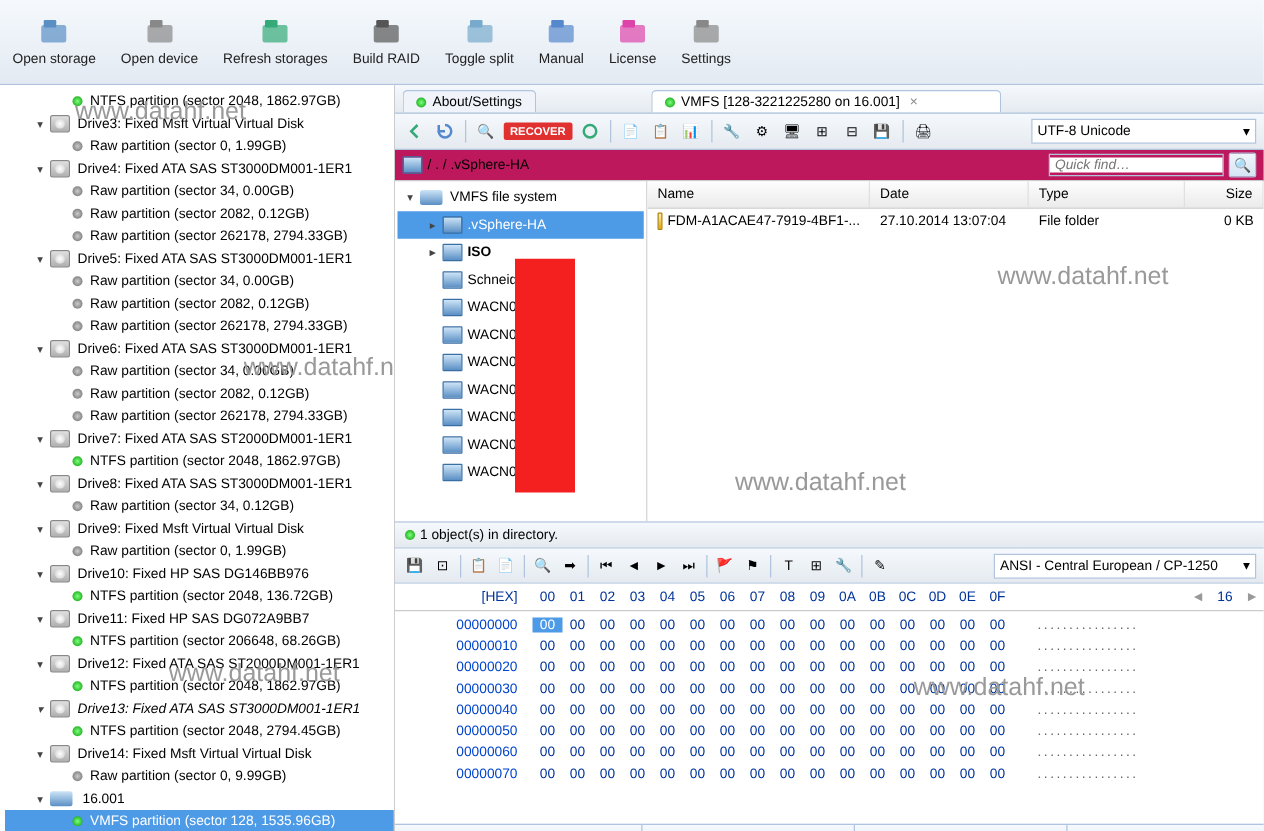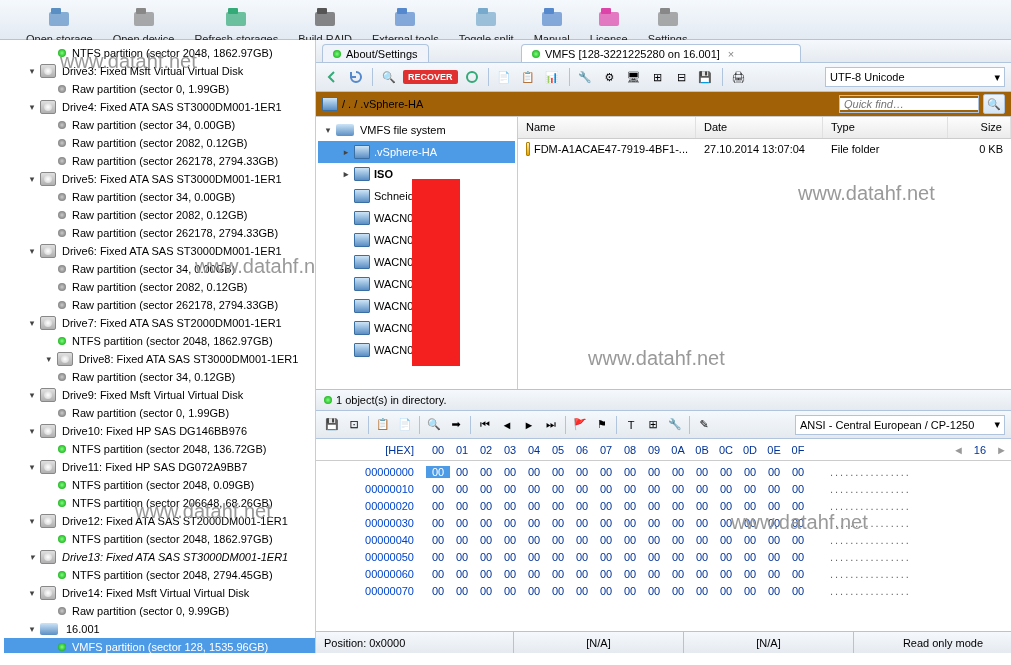--- a/index.html
+++ b/index.html
@@ -1,17 +1,17 @@
 <!DOCTYPE html>
 <html><head>
 <meta charset="utf-8">
 <style>
 *{margin:0;padding:0;box-sizing:border-box;font-family:Tahoma,Verdana,sans-serif;font-size:11px}
 body{background:#fff;width:1011px;height:665px;overflow:hidden;position:relative}
-.toolbar{height:40px;display:flex;padding:2px 16px;background:linear-gradient(#f5f9fd,#e3eaf2);border-bottom:1px solid #b0c4de}
+.toolbar{height:68px;display:flex;align-items:center;padding:2px 0;background:linear-gradient(#f5f9fd,#e3eaf2);border-bottom:1px solid #b0c4de}
 .toolbar-item{display:flex;flex-direction:column;align-items:center;padding:4px 10px;cursor:pointer}
 .toolbar-icon{width:24px;height:24px;margin-bottom:3px}
 .toolbar-label{font-size:11px;color:#222}
 .main-area{display:flex;height:calc(100% - 52px)}
 .left-panel{width:316px;background:#fff;border-right:1px solid #ccc;overflow:auto;position:relative}
 .left-panel::-webkit-scrollbar{width:16px}
 .left-panel::-webkit-scrollbar-track{background:#efefef}
 .left-panel::-webkit-scrollbar-thumb{background:#c0c0c0;border:1px solid #aaa}
 .tree{padding:4px 0 4px 4px}
 .tree-row{display:flex;align-items:center;padding:1px 0;white-space:nowrap;height:18px}
@@ -33,21 +33,21 @@
 .tabs{display:flex;height:22px;background:linear-gradient(#f5f9fd,#e5eaf0);padding-left:6px;padding-top:4px}
 .tab{display:flex;align-items:center;padding:3px 10px;margin-right:4px;border:1px solid #b0c4de;border-bottom:none;background:#f0f4fa;border-radius:4px 4px 0 0;cursor:pointer;font-size:11px}
 .tab.active{background:#fff}
 .tab-dot{width:8px;height:8px;border-radius:50%;background:radial-gradient(#7fff7f,#009900);margin-right:5px}
 .tab-close{margin-left:8px;color:#888;cursor:pointer}
 .sub-toolbar{height:30px;display:flex;align-items:center;background:linear-gradient(#f5f9fd,#e5eaf0);border-top:1px solid #b0c4de;border-bottom:1px solid #b0c4de;padding:0 6px;gap:4px}
 .tb-icon{width:20px;height:20px;cursor:pointer;display:flex;align-items:center;justify-content:center;border-radius:2px}
 .tb-sep{width:1px;height:18px;background:#b0c4de;margin:0 2px}
 .recover-btn{background:#e03030;color:#fff;font-weight:bold;padding:2px 5px;font-size:9px;border-radius:2px}
 .encoding-select{margin-left:auto;height:20px;background:#fff;border:1px solid #b0c4de;padding:2px 4px;min-width:180px;display:flex;align-items:center;justify-content:space-between}
-.breadcrumb{height:25px;display:flex;align-items:center;background:#a16207;border-bottom:1px solid #ccc;padding:0 6px}
+.breadcrumb{height:25px;display:flex;align-items:center;background:#be185d;border-bottom:1px solid #ccc;padding:0 6px}
 .breadcrumb-search{margin-left:auto;width:140px;height:18px;border:1px solid #b0c4de;display:flex;align-items:center}
 .breadcrumb-search input{border:none;width:100%;padding:0 4px;font-style:italic;color:#999;font-size:11px;outline:none}
 .search-btn{width:22px;height:20px;background:linear-gradient(#f0f4fa,#d5e5f5);border:1px solid #b0c4de;margin-left:4px;display:flex;align-items:center;justify-content:center;border-radius:2px}
 .explorer{display:flex;flex:1;min-height:0}
 .folder-tree{width:202px;background:#fff;border-right:1px solid #ccc;overflow:auto;position:relative;padding:2px}
 .folder-icon{width:16px;height:14px;margin-right:4px;background:linear-gradient(180deg,#fef0ba 0%,#e4a400 100%);border:1px solid #b08000;border-radius:1px}
 .folder-icon.blue{background:linear-gradient(180deg,#cde4f7 0%,#5a8fc4 100%);border:1px solid #3a6fa4}
 .file-list{flex:1;background:#fff;display:flex;flex-direction:column;overflow:hidden;position:relative}
 .file-header{display:flex;height:22px;background:linear-gradient(#fdfdfd,#ebebeb);border-bottom:1px solid #ccc}
 .file-col{padding:4px 8px;border-right:1px solid #e0e0e0}
@@ -96,27 +96,20 @@
     </div>
     <div class="toolbar-item">
       <div class="toolbar-icon"><svg width="24" height="24">
           <rect x="2" y="6" width="20" height="14" rx="2" fill="#555" opacity="0.7"></rect>
           <rect x="4" y="2" width="10" height="6" rx="1" fill="#555"></rect>
         </svg></div>
       <span class="toolbar-label">Build RAID</span>
     </div>
     <div class="toolbar-item">
       <div class="toolbar-icon"><svg width="24" height="24">
-          <rect x="2" y="6" width="20" height="14" rx="2" fill="#58c" opacity="0.7"></rect>
-          <rect x="4" y="2" width="10" height="6" rx="1" fill="#58c"></rect>
-        </svg></div>
-      <span class="toolbar-label">External tools</span>
-    </div>
-    <div class="toolbar-item">
-      <div class="toolbar-icon"><svg width="24" height="24">
           <rect x="2" y="6" width="20" height="14" rx="2" fill="#7ac" opacity="0.7"></rect>
           <rect x="4" y="2" width="10" height="6" rx="1" fill="#7ac"></rect>
         </svg></div>
       <span class="toolbar-label">Toggle split</span>
     </div>
     <div class="toolbar-item">
       <div class="toolbar-icon"><svg width="24" height="24">
           <rect x="2" y="6" width="20" height="14" rx="2" fill="#58c" opacity="0.7"></rect>
           <rect x="4" y="2" width="10" height="6" rx="1" fill="#58c"></rect>
         </svg></div>
@@ -222,21 +215,21 @@
         <div class="tree-row" style="padding-left: 22px;">
           <span class="expander open"></span>
           <span class="disk-icon"></span>
           <span class="tree-text">Drive7: Fixed ATA SAS ST2000DM001-1ER1</span>
         </div>
         <div class="tree-row" style="padding-left: 40px;">
           <span class="expander none"></span>
           <span class="dot green"></span>
           <span class="tree-text">NTFS partition (sector 2048, 1862.97GB)</span>
         </div>
-        <div class="tree-row" style="padding-left: 22px; justify-content: center;">
+        <div class="tree-row" style="padding-left: 22px;">
           <span class="expander open"></span>
           <span class="disk-icon"></span>
           <span class="tree-text">Drive8: Fixed ATA SAS ST3000DM001-1ER1</span>
         </div>
         <div class="tree-row" style="padding-left: 40px;">
           <span class="expander none"></span>
           <span class="dot gray"></span>
           <span class="tree-text">Raw partition (sector 34, 0.12GB)</span>
         </div>
         <div class="tree-row" style="padding-left: 22px;">
@@ -256,25 +249,20 @@
         </div>
         <div class="tree-row" style="padding-left: 40px;">
           <span class="expander none"></span>
           <span class="dot green"></span>
           <span class="tree-text">NTFS partition (sector 2048, 136.72GB)</span>
         </div>
         <div class="tree-row" style="padding-left: 22px;">
           <span class="expander open"></span>
           <span class="disk-icon"></span>
           <span class="tree-text">Drive11: Fixed HP SAS DG072A9BB7</span>
-        </div>
-        <div class="tree-row" style="padding-left: 40px;">
-          <span class="expander none"></span>
-          <span class="dot green"></span>
-          <span class="tree-text">NTFS partition (sector 2048, 0.09GB)</span>
         </div>
         <div class="tree-row" style="padding-left: 40px;">
           <span class="expander none"></span>
           <span class="dot green"></span>
           <span class="tree-text">NTFS partition (sector 206648, 68.26GB)</span>
         </div>
         <div class="tree-row" style="padding-left: 22px;">
           <span class="expander open"></span>
           <span class="disk-icon"></span>
           <span class="tree-text">Drive12: Fixed ATA SAS ST2000DM001-1ER1</span>

